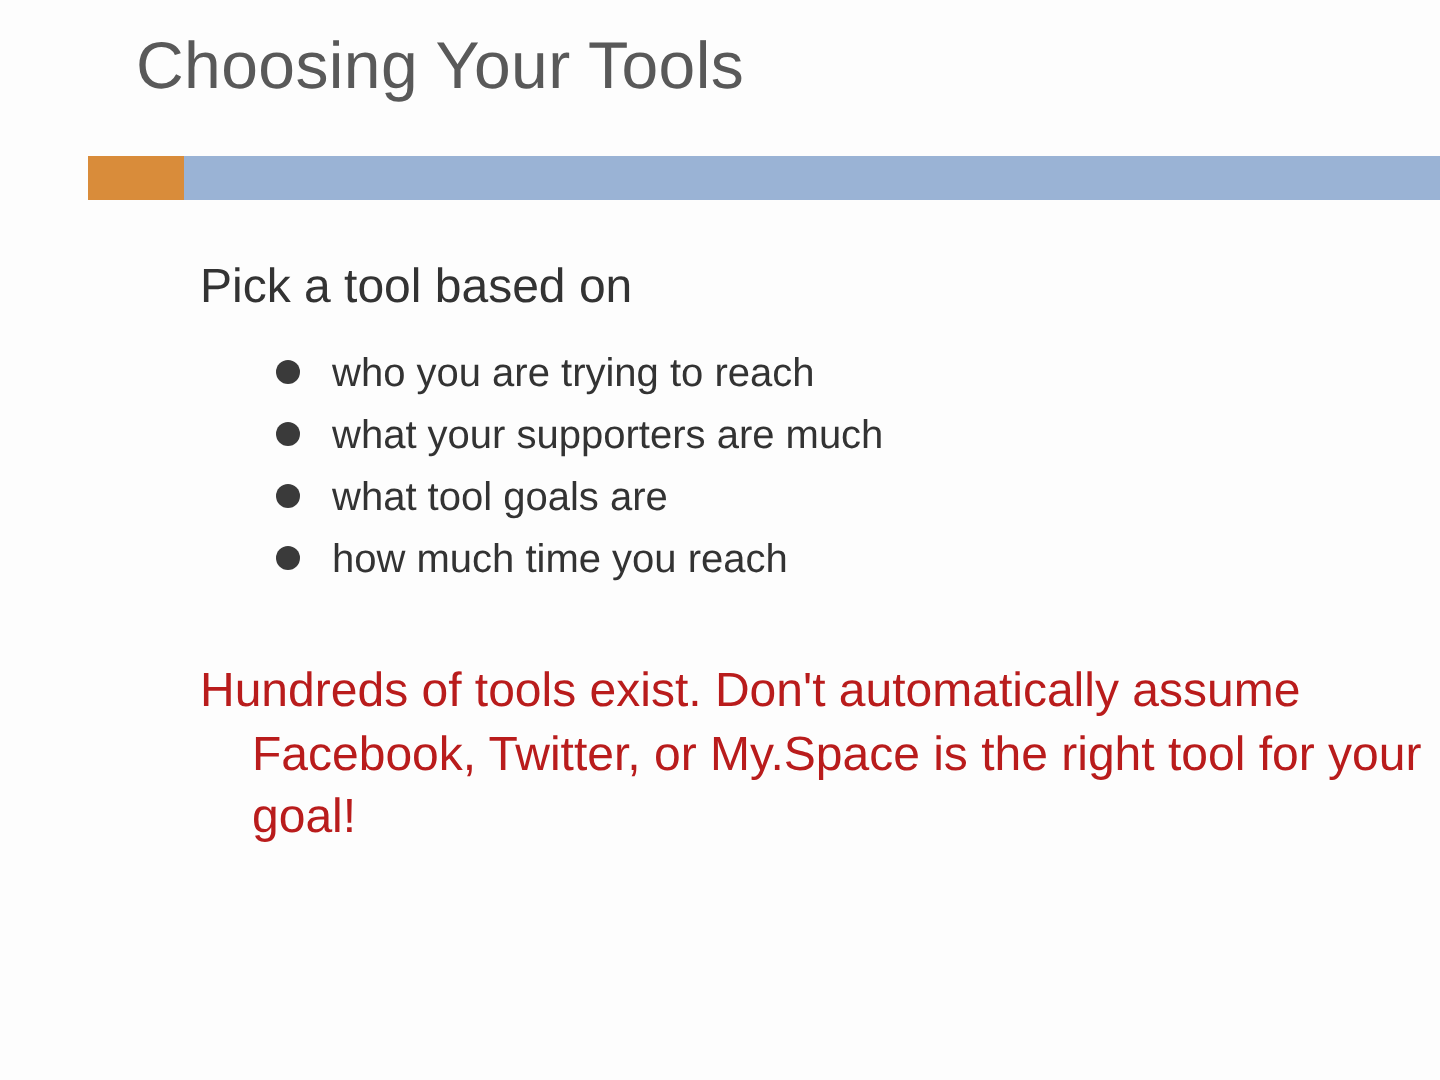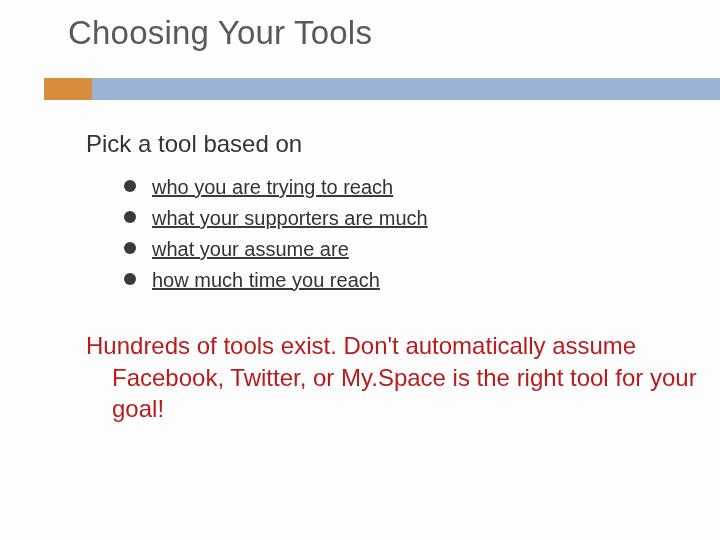--- a/index.html
+++ b/index.html
@@ -41,34 +41,33 @@
     height: 100%;
     background: #d98c3a;
   }
   .bar .rest {
     flex: 1;
     height: 100%;
     background: #9ab3d5;
   }
   .body {
     position: absolute;
-    left: 42px;
+    left: 56px;
     top: 130px;
     width: 620px;
   }
   .lead {
     font-size: 24px;
     color: #333;
     margin: 0 0 14px 0;
   }
   ul.bullets {
     list-style: none;
     margin: 0 0 34px 0;
     padding: 0 0 0 62px;
-    text-decoration: underline;
   }
   ul.bullets li {
     position: relative;
     font-size: 20px;
     color: #333;
     line-height: 1.55;
     padding-left: 4px;
   }
   ul.bullets li::before {
     content: "";
@@ -104,21 +103,21 @@
   <div class="bar">
     <div class="accent"></div>
     <div class="rest"></div>
   </div>
 
   <div class="body">
     <p class="lead">Pick a tool based on</p>
     <ul class="bullets">
       <li>who you are trying to reach</li>
       <li>what your supporters are much</li>
-      <li>what your assume are</li>
+      <li>what tool goals are</li>
       <li>how much time you reach</li>
     </ul>
     <p class="para">
       <span class="hang">Hundreds of tools exist. Don't automatically assume Facebook, Twitter, or My.Space is the right tool for your goal!</span>
     </p>
   </div>
 
 </div>
 
 </body></html>

